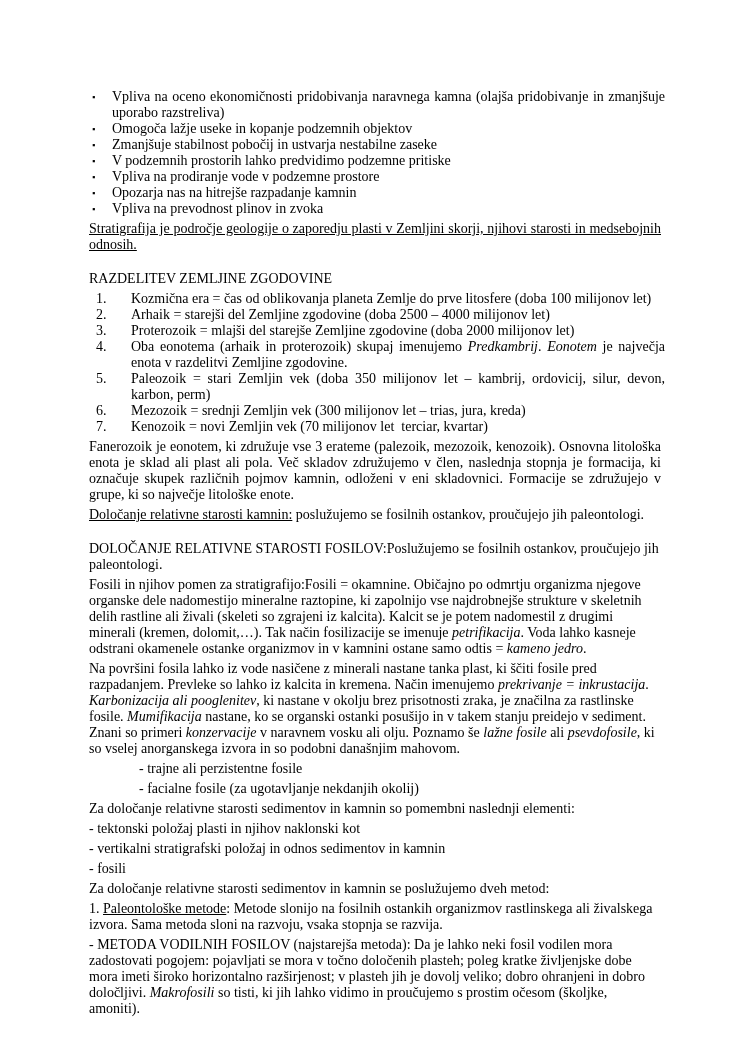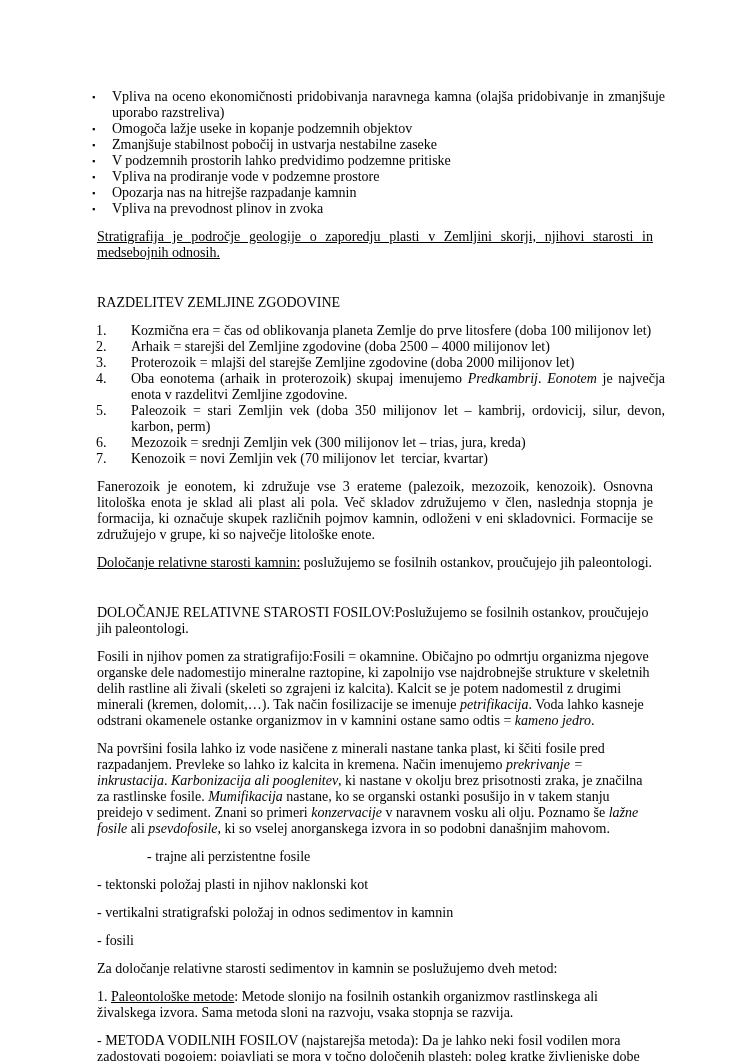--- a/index.html
+++ b/index.html
@@ -8,21 +8,21 @@
     width:750px;height:1061px;
     background:#ffffff;
     box-sizing:border-box;
     padding:89px 85px 0 85px;
     font-family:"Liberation Serif","DejaVu Serif",serif;
     font-size:14px;
     line-height:16px;
     color:#000000;
     overflow:hidden;
   }
-  .para{margin:12px;}
+  .para{margin:4px;}
   .just{text-align:justify;}
   .b{font-weight:normal;}
   .i{font-style:italic;}
   .u{text-decoration:underline;}
   .sp{height:10px;}
   .li{display:flex;}
   .bmark{flex:0 0 27px;box-sizing:border-box;padding-left:7px;font-size:9px;line-height:16px;}
   .nmark{flex:0 0 46px;box-sizing:border-box;padding-left:11px;}
   .ltext{flex:1 1 auto;min-width:0;}
   .indent50{padding-left:50px;}
@@ -104,22 +104,24 @@
   <div class="para just"><span class="u">Določanje relativne starosti kamnin:</span><span> poslužujemo se fosilnih ostankov, proučujejo jih paleontologi.</span></div>
 
   <div class="sp"></div>
 
   <div class="para"><span class="b">DOLOČANJE RELATIVNE STAROSTI FOSILOV</span><span>:Poslužujemo se fosilnih ostankov, proučujejo jih paleontologi.</span></div>
   <div class="para"><span class="b">Fosili in njihov pomen za stratigrafijo:</span><span>Fosili = okamnine. Običajno po odmrtju organizma njegove organske dele nadomestijo mineralne raztopine, ki zapolnijo vse najdrobnejše strukture v skeletnih delih rastline ali živali (skeleti so zgrajeni iz kalcita). Kalcit se je potem nadomestil z drugimi minerali (kremen, dolomit,…). Tak način fosilizacije se imenuje </span><span class="i">petrifikacija</span><span>. Voda lahko kasneje odstrani okamenele ostanke organizmov in v kamnini ostane samo odtis = </span><span class="i">kameno jedro</span><span>.</span></div>
   <div class="para"><span>Na površini fosila lahko iz vode nasičene z minerali nastane tanka plast, ki ščiti fosile pred razpadanjem. Prevleke so lahko iz kalcita in kremena. Način imenujemo </span><span class="i">prekrivanje = inkrustacija</span><span>. </span><span class="i">Karbonizacija ali pooglenitev</span><span>, ki nastane v okolju brez prisotnosti zraka, je značilna za rastlinske fosile. </span><span class="i">Mumifikacija</span><span> nastane, ko se organski ostanki posušijo in v takem stanju preidejo v sediment. Znani so primeri </span><span class="i">konzervacije</span><span> v naravnem vosku ali olju. Poznamo še </span><span class="i">lažne fosile</span><span> ali </span><span class="i">psevdofosile</span><span>, ki so vselej anorganskega izvora in so podobni današnjim mahovom.</span></div>
 
   <div>
     <div class="para indent50">- trajne ali perzistentne fosile</div>
+    <div class="para indent50">- facialne fosile (za ugotavljanje nekdanjih okolij)</div>
   </div>
 
+  <div class="para">Za določanje relativne starosti sedimentov in kamnin so pomembni naslednji elementi:</div>
   <div>
     <div class="para">- tektonski položaj plasti in njihov naklonski kot</div>
     <div class="para">- vertikalni stratigrafski položaj in odnos sedimentov in kamnin</div>
     <div class="para">- fosili</div>
   </div>
   <div class="para">Za določanje relativne starosti sedimentov in kamnin se poslužujemo dveh metod:</div>
 
   <div class="para"><span class="b">1. </span><span class="b u">Paleontološke metode</span><span class="b">:</span><span> Metode slonijo na fosilnih ostankih organizmov rastlinskega ali živalskega izvora. Sama metoda sloni na razvoju, vsaka stopnja se razvija.</span></div>
   <div class="para"><span>- METODA VODILNIH FOSILOV (najstarejša metoda): Da je lahko neki fosil vodilen mora zadostovati pogojem: pojavljati se mora v točno določenih plasteh; poleg kratke življenjske dobe mora imeti široko horizontalno razširjenost; v plasteh jih je dovolj veliko; dobro ohranjeni in dobro določljivi. </span><span class="i">Makrofosili</span><span> so tisti, ki jih lahko vidimo in proučujemo s prostim očesom (školjke, amoniti).</span></div>
 

